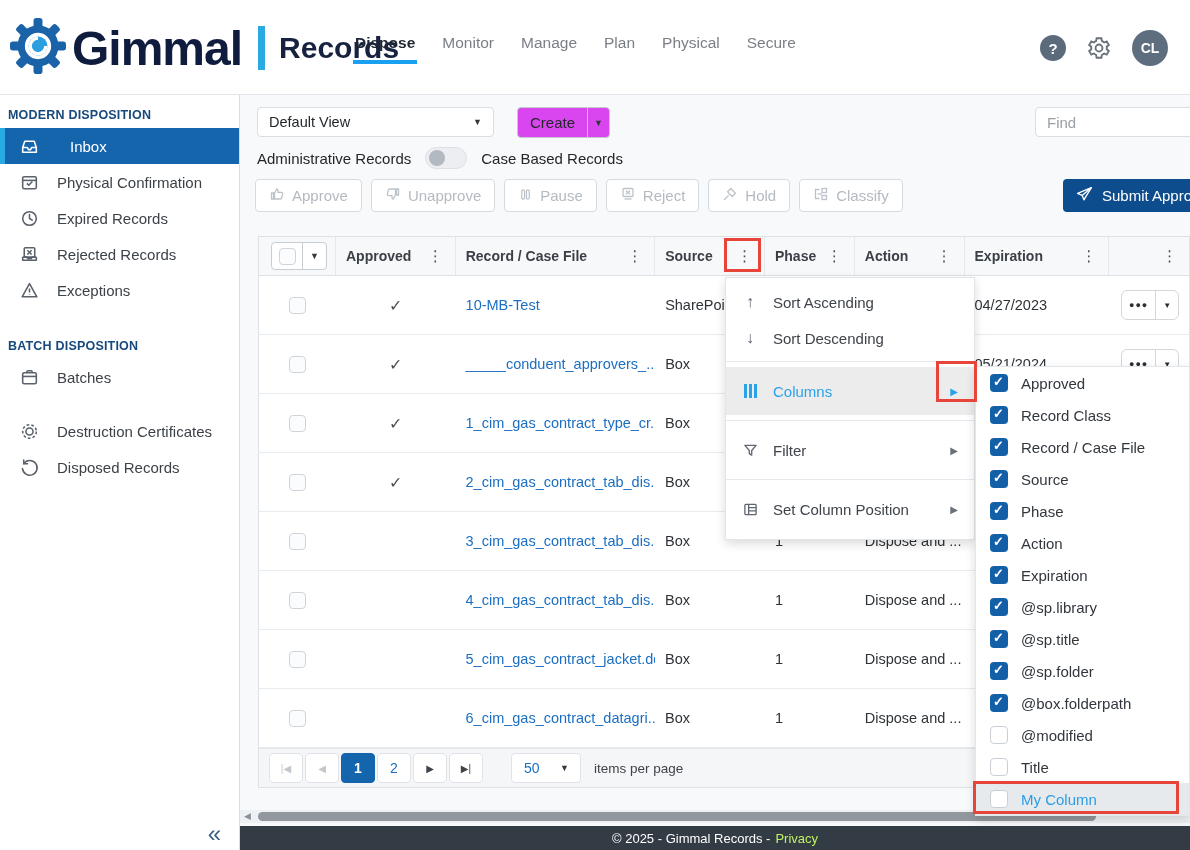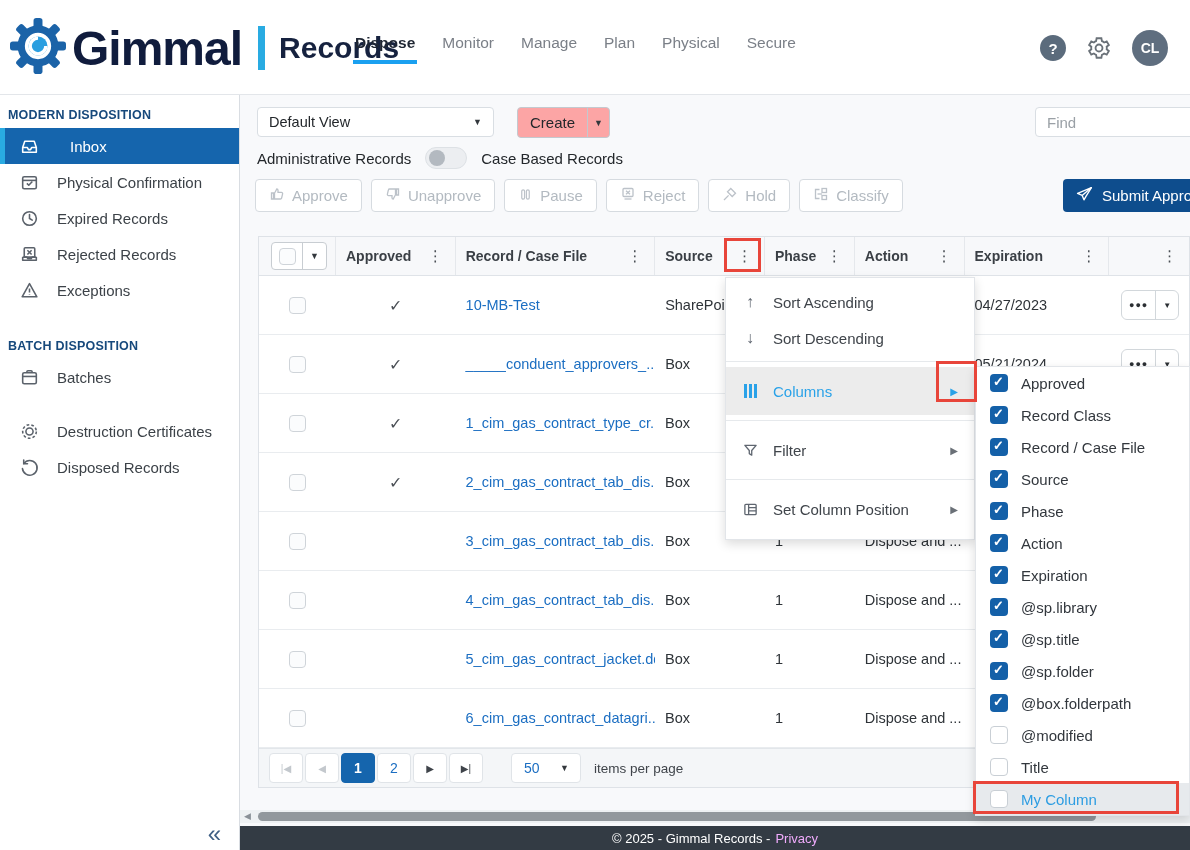--- a/index.html
+++ b/index.html
@@ -32,21 +32,21 @@
   .side-item.active::before { content:""; position:absolute; left:0; top:0; bottom:0; width:5px; background:#29abe2; }
   .side-gap { height:18px; }
   .collapse-btn { position:absolute; bottom:2px; right:18px; font-size:24px; color:#3f5f85; cursor:pointer; }
 
   
   .main { position:absolute; left:240px; top:95px; right:0; bottom:0; background:#f8f9fb; }
 
   .view-select { position:absolute; left:17px; top:12px; width:237px; height:30px; background:#fff; border:1px solid #d9dee3; border-radius:4px; display:flex; align-items:center; cursor:pointer; }
   .view-select .vs-label { font-size:14.5px; color:#23272b; padding-left:11px; flex:1; }
   .caret { font-size:9px; color:#33383d; padding:0 11px; }
-  .create-btn { position:absolute; left:277px; top:12px; height:31px; display:flex; background:#fca5a5; border:1px solid #c3c9cf; border-radius:4px; cursor:pointer; }
+  .create-btn { position:absolute; left:277px; top:12px; height:31px; display:flex; background:#d946ef; border:1px solid #c3c9cf; border-radius:4px; cursor:pointer; }
   .create-btn .cb-label { font-size:15px; color:#23272b; padding:0 12px; display:flex; align-items:center; }
   .create-btn .cb-caret { width:22px; border-left:1px solid #c3c9cf; display:flex; align-items:center; justify-content:center; font-size:9px; color:#33383d; }
   .find-input { position:absolute; left:795px; top:12px; width:185px; height:30px; border:1px solid #d9dee3; border-radius:4px; padding-left:11px; font-size:15px; color:#23272b; background:#fff; outline:none; font-family:inherit; }
   .find-input::placeholder { color:#9aa0a6; }
 
   .toggle-row { position:absolute; left:17px; top:52px; display:flex; align-items:center; gap:14px; }
   .toggle-label { font-size:15px; color:#23272b; }
   .switch { width:42px; height:22px; border-radius:11px; background:#eceef1; border:1px solid #dde1e5; position:relative; cursor:pointer; }
   .switch .knob { position:absolute; left:3px; top:2px; width:16px; height:16px; border-radius:50%; background:#b3b9c0; }
 
@@ -85,21 +85,21 @@
   .pg-btn.num-idle { color:#1b6ec2; }
   .size-select { width:70px; height:30px; background:#fff; border:1px solid #e0e4e8; border-radius:4px; display:flex; align-items:center; margin-left:26px; cursor:pointer; }
   .size-select .ss-val { flex:1; padding-left:12px; font-size:14px; color:#1b6ec2; }
   .per-page { font-size:13.5px; color:#3f444a; margin-left:13px; }
 
   
   .hscroll { position:absolute; left:0; right:0; top:715px; height:13px; background:#eef1f3; }
   .hs-arrow { position:absolute; left:4px; top:1px; font-size:9px; color:#8a9097; }
   .hs-thumb { position:absolute; left:18px; top:2px; width:838px; height:9px; border-radius:5px; background:#92989d; background:#92989d; cursor:pointer; }
   .app-footer { position:absolute; left:0; right:0; bottom:0; height:24px; background:#333b44; color:#fff; font-size:13px; display:flex; align-items:center; justify-content:center; gap:5px; }
-  .app-footer a { color:#f0abfc; cursor:pointer; }
+  .app-footer a { color:#bef264; cursor:pointer; }
 
   
   .ctx-menu { position:absolute; left:725px; top:277px; width:250px; background:#fff; border:1px solid #e2e5e9; box-shadow:0 4px 10px rgba(0,0,0,.14); z-index:40; padding:6px 0; }
   .ctx-item { display:flex; align-items:center; gap:15px; padding:0 16px; font-size:15px; color:#3f444a; cursor:pointer; }
   .ctx-item .ci-ico { width:16px; display:flex; justify-content:center; color:#5f6670; font-size:16px; }
   .ctx-item.h36 { height:36px; } .ctx-item.h48 { height:48px; }
   .ctx-sep { border-top:1px solid #e6e9ec; margin:5px 0; }
   .ctx-item.highlight { background:#ececec; color:#2aa2e8; }
   .cols-ico { width:3px; height:14px; background:#2aa2e8; box-shadow:5px 0 0 #2aa2e8, 10px 0 0 #2aa2e8; margin-right:10px; }
   .sub-arrow { margin-left:auto; font-size:10px; color:#6a7077; }

